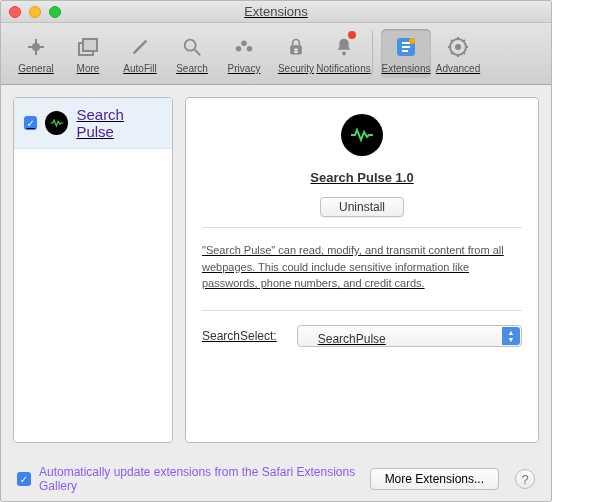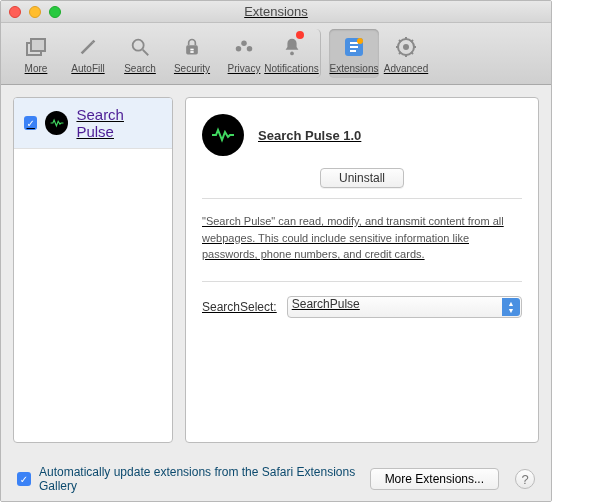--- a/index.html
+++ b/index.html
@@ -19,35 +19,35 @@
 .tbicon { width: 28px; height: 28px; display: flex; align-items: center; justify-content: center; position: relative; }
 .tblabel { font-size: 10px; color: #4a4a4a; margin-top: 2px; }
 .content { display: flex; padding: 12px; gap: 12px; height: 370px; }
 .sidebar { width: 160px; background: #fff; border: 1px solid #bcbcbc; border-radius: 4px; overflow: hidden; }
 .sideitem { display: flex; align-items: center; padding: 8px 10px; gap: 8px; background: #e8f0fa; border-bottom: 1px solid #e0e0e0; }
 .checkbox { width: 14px; height: 14px; background: #3b82f6; border-radius: 3px; display: flex; align-items: center; justify-content: center; color: #fff; font-size: 10px; }
 .exticon { width: 24px; height: 24px; background: #000; border-radius: 50%; display: flex; align-items: center; justify-content: center; }
 .exticon svg { width: 14px; height: 10px; }
 .extname { font-size: 15px; color: #4c1d95; }
 .detail { flex: 1; background: #fff; border: 1px solid #bcbcbc; border-radius: 4px; padding: 16px; }
-.dhead { display: flex; align-items: center; gap: 14px; margin-bottom: 12px; }
+.dhead { display: flex; align-items: center; gap: 14px; margin-bottom: 12px; flex-direction: column; }
 .bigicon { width: 42px; height: 42px; background: #000; border-radius: 50%; display: flex; align-items: center; justify-content: center; }
 .bigicon svg { width: 24px; height: 18px; }
 .dtitle { font-size: 13px; font-weight: bold; color: #333; }
 .uninstall-wrap { text-align: center; margin-bottom: 2px; }
 .btn { background: linear-gradient(#fdfdfd, #f0f0f0); border: 1px solid #c0c0c0; border-radius: 4px; padding: 2px 18px; font-size: 12px; color: #333; cursor: pointer; box-shadow: 0 1px 0 rgba(0,0,0,0.05); }
 .divider { border-top: 1px solid #dcdcdc; margin: 10px 0 14px; }
 .desc { font-size: 11px; color: #555; line-height: 1.5; margin-bottom: 18px; }
-.selrow { display: flex; align-items: center; gap: 10px; }
+.selrow { display: flex; align-items: center; gap: 20px; }
 .sellabel { font-size: 12px; color: #333; }
-.select { flex: 1; height: 22px; background: linear-gradient(#fdfdfd, #f1f1f1); border: 1px solid #c0c0c0; border-radius: 4px; display: flex; align-items: flex-start; padding: 0 4px; position: relative; font-size: 12px; color: #333; cursor: pointer; }
+.select { flex: 1; height: 22px; background: linear-gradient(#fdfdfd, #f1f1f1); border: 1px solid #c0c0c0; border-radius: 4px; display: flex; align-items: flex-end; padding: 0 20px; position: relative; font-size: 12px; color: #333; cursor: pointer; }
 .select-arrows { position: absolute; right: 1px; top: 1px; bottom: 1px; width: 18px; background: #4a90e2; border-radius: 0 3px 3px 0; display: flex; flex-direction: column; align-items: center; justify-content: center; color: #fff; font-size: 7px; line-height: 7px; }
 .bottombar { position: absolute; bottom: 0; left: 0; right: 0; height: 44px; display: flex; align-items: center; padding: 0 16px; gap: 8px; background: #ececec; }
 .autocheck { width: 14px; height: 14px; background: #3b82f6; border-radius: 3px; display: flex; align-items: center; justify-content: center; color: #fff; font-size: 10px; }
-.autolabel { font-size: 12px; color: #0c4a6e; flex: 1; }
+.autolabel { font-size: 12px; color: #8b5cf6; flex: 1; }
 .morebtn { background: linear-gradient(#fdfdfd, #f0f0f0); border: 1px solid #c0c0c0; border-radius: 4px; padding: 3px 14px; font-size: 12px; cursor: pointer; }
 .help { width: 20px; height: 20px; border-radius: 50%; border: 1px solid #bbb; background: linear-gradient(#fdfdfd,#eaeaea); display: flex; align-items: center; justify-content: center; color: #777; font-size: 13px; cursor: pointer; margin-left: 8px; }
 .dot { position: absolute; top: -2px; right: 2px; width: 8px; height: 8px; background: #ff3b30; border-radius: 50%; }
 </style>
 </head>
 <body>
 
 <div class="window">
 
   <div class="titlebar">
@@ -56,20 +56,30 @@
       <div class="tl yellow"></div>
       <div class="tl green"></div>
     </div>
     <div class="title">Extensions</div>
   </div>
 
   <div class="toolbar">
     <div class="tbitem">
       <div class="tbicon">
         <svg viewBox="0 0 24 24" width="24" height="24">
+            <circle cx="12" cy="12" r="4" fill="#8a8a8a"></circle>
+            <rect x="4" y="11" width="16" height="2" fill="#8a8a8a"></rect>
+            <rect x="11" y="4" width="2" height="16" fill="#8a8a8a"></rect>
+          </svg>
+      </div>
+      <div class="tblabel">General</div>
+    </div>
+    <div class="tbitem">
+      <div class="tbicon">
+        <svg viewBox="0 0 24 24" width="24" height="24">
             <rect x="3" y="8" width="14" height="12" fill="none" stroke="#8a8a8a" stroke-width="2"></rect>
             <rect x="7" y="4" width="14" height="12" fill="#cfcfcf" stroke="#8a8a8a" stroke-width="2"></rect>
           </svg>
       </div>
       <div class="tblabel">More</div>
     </div>
     <div class="tbitem">
       <div class="tbicon">
         <svg viewBox="0 0 24 24" width="22" height="22">
             <path d="M4 18 L16 6 L18 8 L6 20 Z" fill="#8a8a8a"></path>
@@ -79,41 +89,41 @@
       <div class="tblabel">AutoFill</div>
     </div>
     <div class="tbitem">
       <div class="tbicon">
         <svg viewBox="0 0 24 24" width="22" height="22">
             <circle cx="10" cy="10" r="6" fill="none" stroke="#8a8a8a" stroke-width="2"></circle>
             <line x1="15" y1="15" x2="21" y2="21" stroke="#8a8a8a" stroke-width="2"></line>
           </svg>
       </div>
       <div class="tblabel">Search</div>
+    </div>
+    <div class="tbitem">
+      <div class="tbicon">
+        <svg viewBox="0 0 24 24" width="22" height="22">
+            <circle cx="12" cy="8" r="3" fill="#8a8a8a"></circle>
+            <circle cx="6" cy="14" r="3" fill="#8a8a8a"></circle>
+            <circle cx="18" cy="14" r="3" fill="#8a8a8a"></circle>
+          </svg>
+      </div>
+      <div class="tblabel">Privacy</div>
     </div>
     <div class="tbitem">
       <div class="tbicon">
         <svg viewBox="0 0 24 24" width="20" height="24">
             <rect x="5" y="10" width="14" height="11" rx="2" fill="#8a8a8a"></rect>
             <path d="M8 10 V7 a4 4 0 0 1 8 0 V10" fill="none" stroke="#8a8a8a" stroke-width="2"></path>
             <rect x="10" y="14" width="4" height="2" fill="#fff"></rect>
             <rect x="10" y="17" width="4" height="2" fill="#fff"></rect>
           </svg>
       </div>
       <div class="tblabel">Security</div>
-    </div>
-    <div class="tbitem">
-      <div class="tbicon">
-        <svg viewBox="0 0 24 24" width="22" height="22">
-            <circle cx="12" cy="8" r="3" fill="#8a8a8a"></circle>
-            <circle cx="6" cy="14" r="3" fill="#8a8a8a"></circle>
-            <circle cx="18" cy="14" r="3" fill="#8a8a8a"></circle>
-          </svg>
-      </div>
-      <div class="tblabel">Privacy</div>
     </div>
     <div class="tbitem sep">
       <div class="tbicon">
         <svg viewBox="0 0 24 24" width="22" height="22">
             <path d="M12 3 a5 5 0 0 1 5 5 v4 l2 3 H5 l2-3 V8 a5 5 0 0 1 5-5 Z" fill="#8a8a8a"></path>
             <circle cx="12" cy="19" r="2" fill="#8a8a8a"></circle>
           </svg>
         <div class="dot"></div>
       </div>
       <div class="tblabel">Notifications</div>

